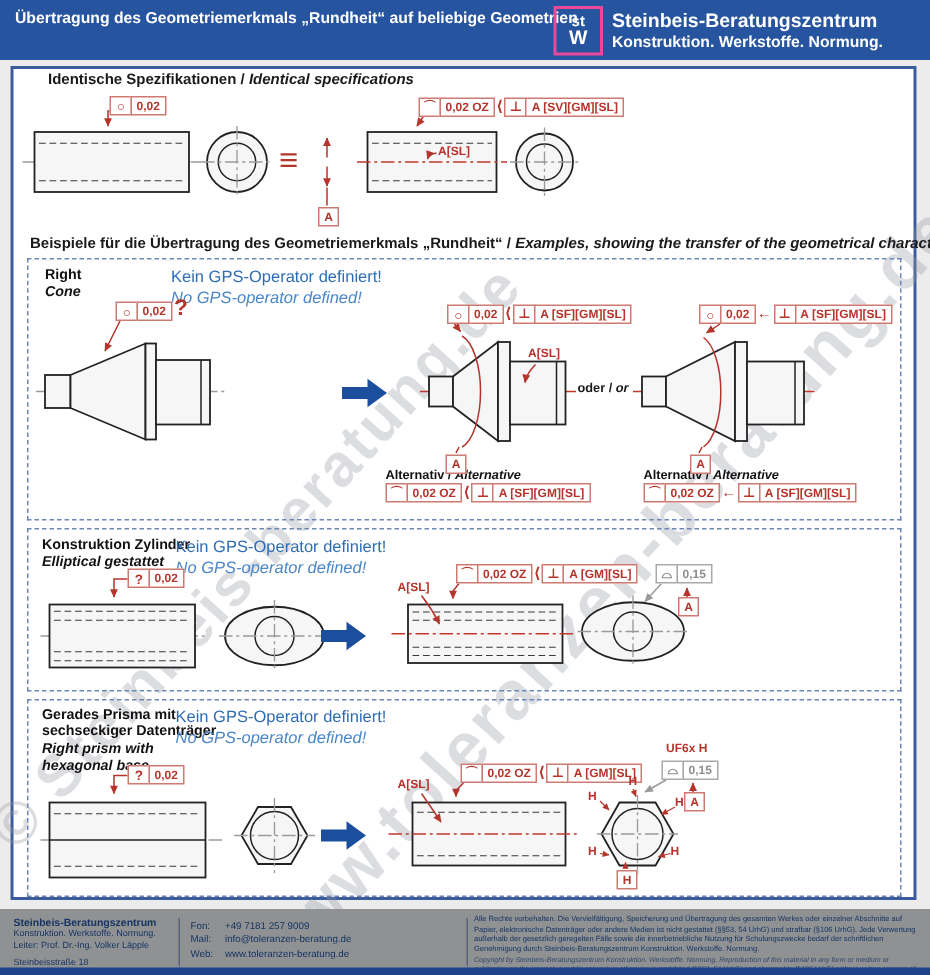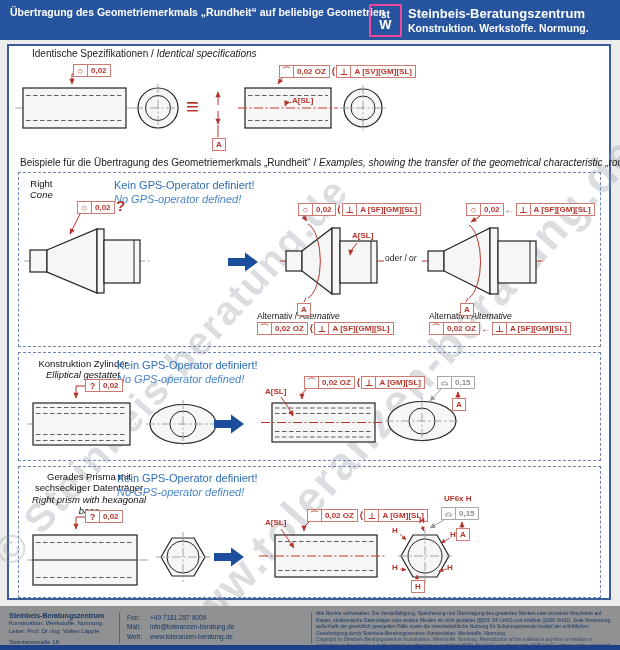--- a/index.html
+++ b/index.html
@@ -1,19 +1,19 @@
 <!DOCTYPE html>
 <html><head>
 <meta charset="utf-8">
 <style>
   html,body{margin:0;padding:0;background:#ececec;}
   #page{position:relative;width:620px;height:650px;overflow:hidden;background:#ececec;
         font-family:"Liberation Sans","DejaVu Sans",sans-serif;color:#1a1a1a;}
   .abs{position:absolute;}
-  .b{font-weight:normal;text-align:center;}
+  .b{font-weight:bold;}
   .i{font-style:italic;}
 
   
   .hdr{position:absolute;left:0;top:0;width:620px;height:40px;background:#27549f;}
   .hdr-title{position:absolute;left:10px;top:6px;color:#fff;font-size:10.5px;font-weight:bold;white-space:nowrap;}
   .hdr-sub{position:absolute;left:10px;top:21px;color:#c7d4ec;font-size:8.5px;font-style:italic;font-weight:bold;white-space:nowrap;}
   .logo{position:absolute;left:369px;top:4px;width:29px;height:29px;border:2px solid #ec4899;
         display:flex;flex-direction:column;align-items:center;justify-content:center;color:#fff;font-weight:bold;}
   .logo .l1{font-size:10px;line-height:9px;}
   .logo .l2{font-size:13px;line-height:12px;}

